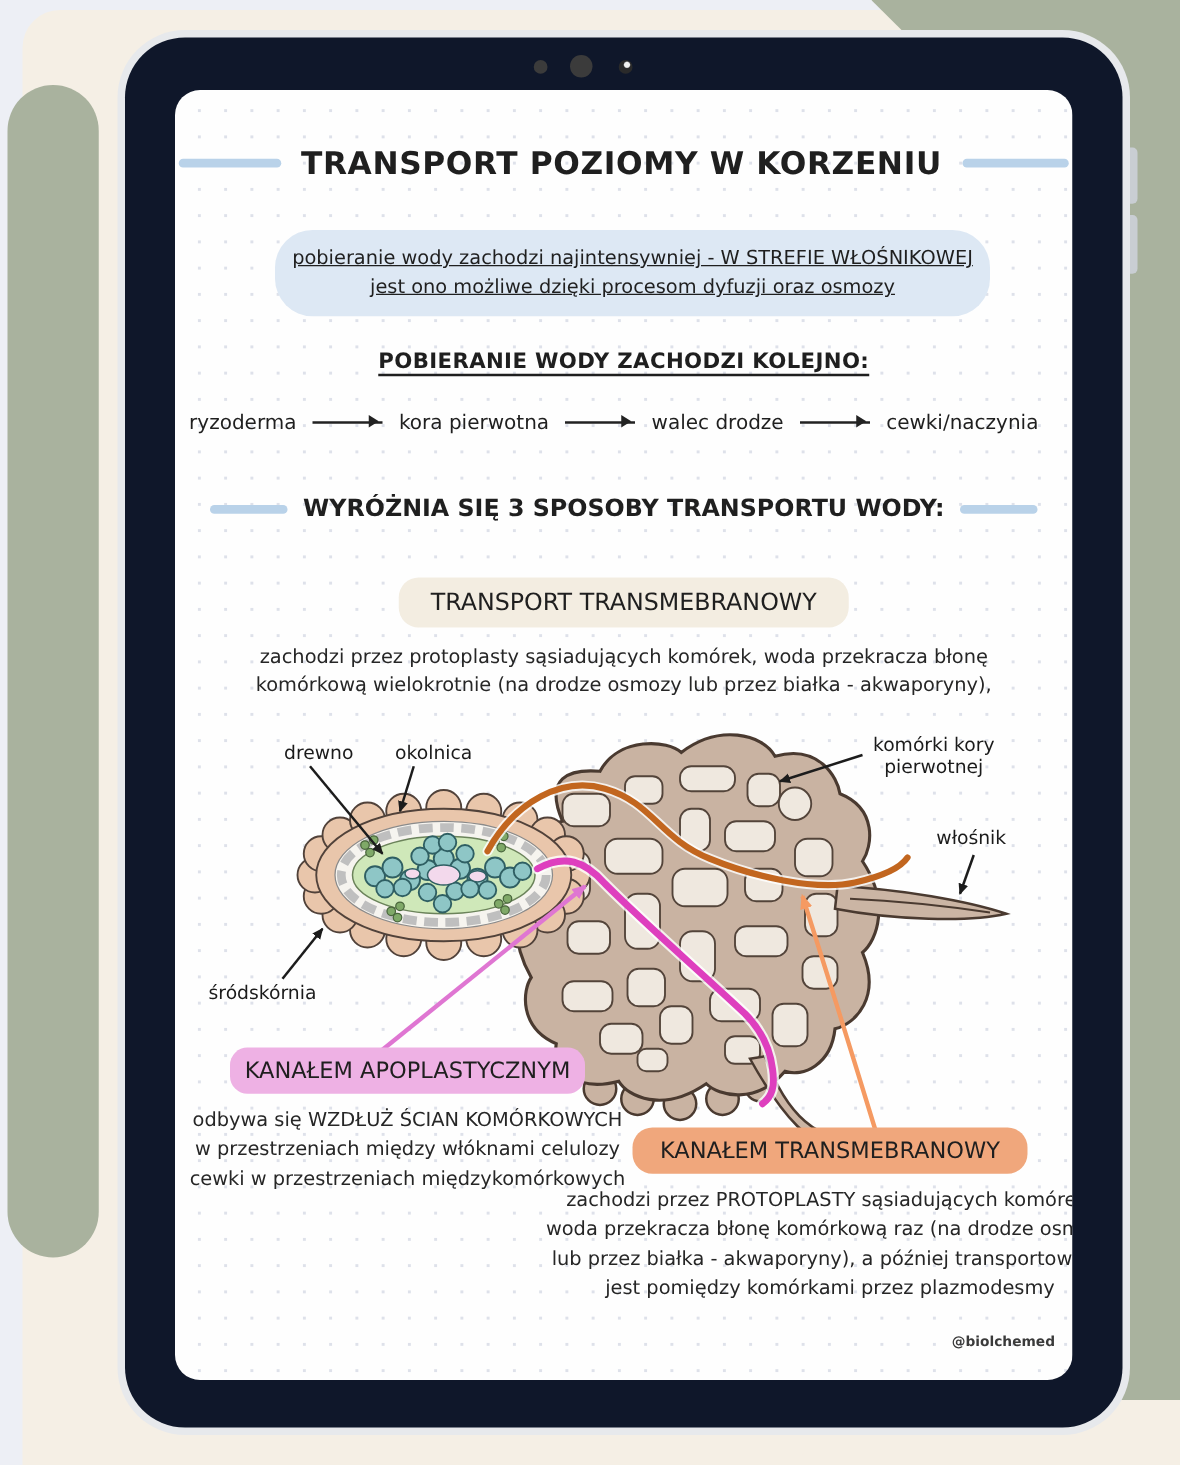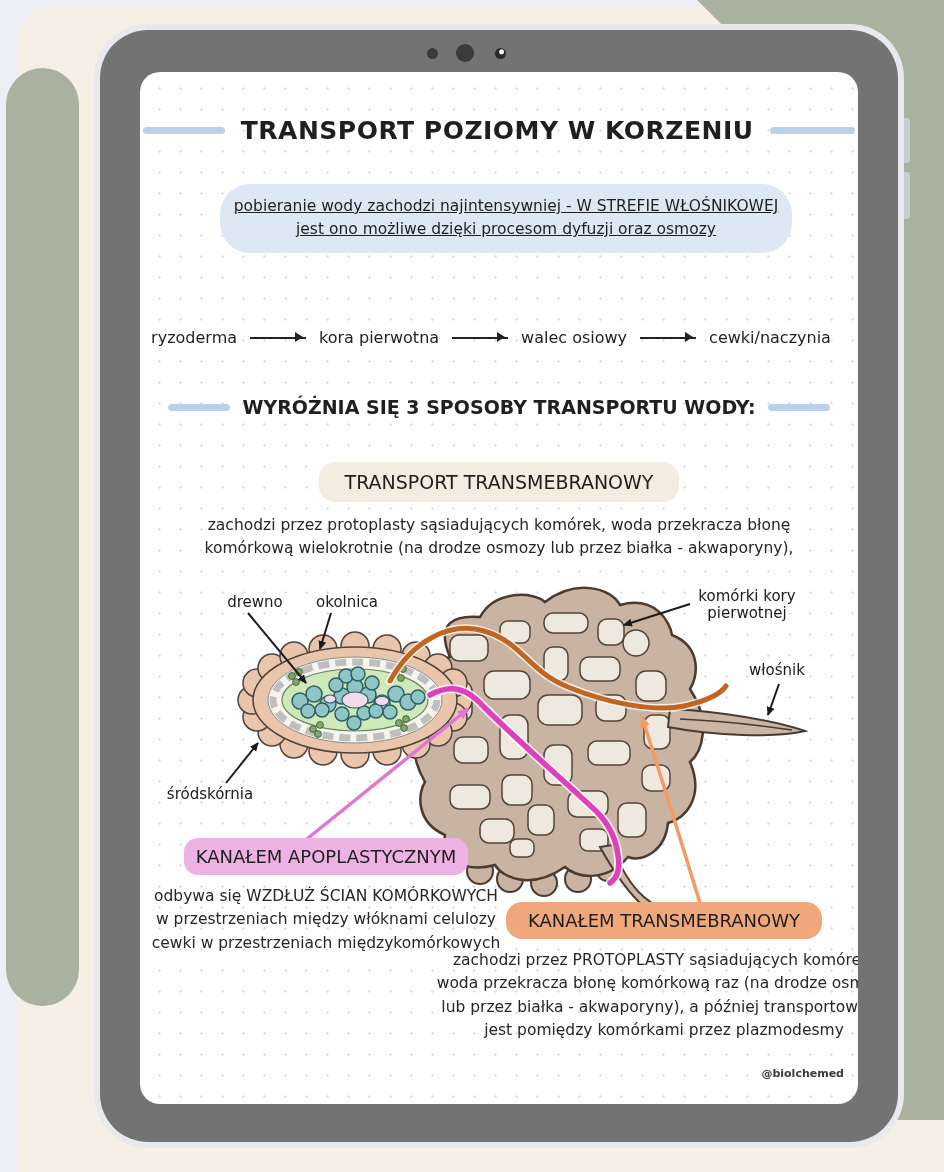--- a/index.html
+++ b/index.html
@@ -20,21 +20,21 @@
     background:#a9b29e; clip-path:polygon(0 0,100% 0,100% 100%); z-index:2; }
   .bg-green-right { position:absolute; left:860px; top:60px; width:84px; height:1112px;
     background:#a9b29e; z-index:2; }
   .cream-curve { position:absolute; left:640px; top:1120px; width:304px; height:60px;
     background:#f5efe5; border-radius:170px 0 0 0; z-index:3; }
   
   .side-btn { position:absolute; width:20px; border-radius:4px; background:#c9ced3; z-index:3; }
   .btn1 { left:890px; top:118px; height:45px; }
   .btn2 { left:890px; top:172px; height:47px; }
   .tablet { position:absolute; left:100px; top:30px; width:798px; height:1112px;
-    background:#737373; border-radius:48px; box-shadow:0 0 0 6px #e7e9ec; z-index:4; }
+    background:#0f172a; border-radius:48px; box-shadow:0 0 0 6px #e7e9ec; z-index:4; }
   .cam-dot { position:absolute; border-radius:50%; background:#3b3b3b; }
   .cam-d1 { left:327px; top:18px; width:11px; height:11px; }
   .cam-d2 { left:356px; top:14px; width:18px; height:18px; }
   .cam-lens { position:absolute; left:395px; top:18px; width:11px; height:11px; border-radius:50%;
     background:radial-gradient(circle at 60% 35%, #f2f2f2 0 2px, #2a2a2a 3px); }
   
   .screen { position:absolute; left:40px; top:42px; width:718px; height:1032px;
     background:#fefefe; border-radius:20px; overflow:hidden;
     background-image:radial-gradient(circle, #dee1ea 1.1px, transparent 1.3px);
     background-size:21px 21px; background-position:9px 6px; }
@@ -101,26 +101,29 @@
       <div class="t-line l"></div>
       <div class="note-title">TRANSPORT POZIOMY W KORZENIU</div>
       <div class="t-line r"></div>
     </div>
 
     <div class="abs intro">
       <div>pobieranie wody zachodzi najintensywniej - W STREFIE WŁOŚNIKOWEJ</div>
       <div>jest ono możliwe dzięki procesom dyfuzji oraz osmozy</div>
     </div>
 
+    <div class="abs seq-h">
+      <span>POBIERANIE WODY ZACHODZI KOLEJNO:</span>
+    </div>
     <div class="abs flow">
       <span>ryzoderma</span>
       <span class="f-arrow"></span>
       <span>kora pierwotna</span>
       <span class="f-arrow"></span>
-      <span>walec osiowy</span>
+      <span>walec drodze</span>
       <span class="f-arrow"></span>
       <span>cewki/naczynia</span>
     </div>
 
     <div class="abs methods-h">
       <div class="m-line"></div>
       <div class="methods-title">WYRÓŻNIA SIĘ 3 SPOSOBY TRANSPORTU WODY:</div>
       <div class="m-line"></div>
     </div>
 

